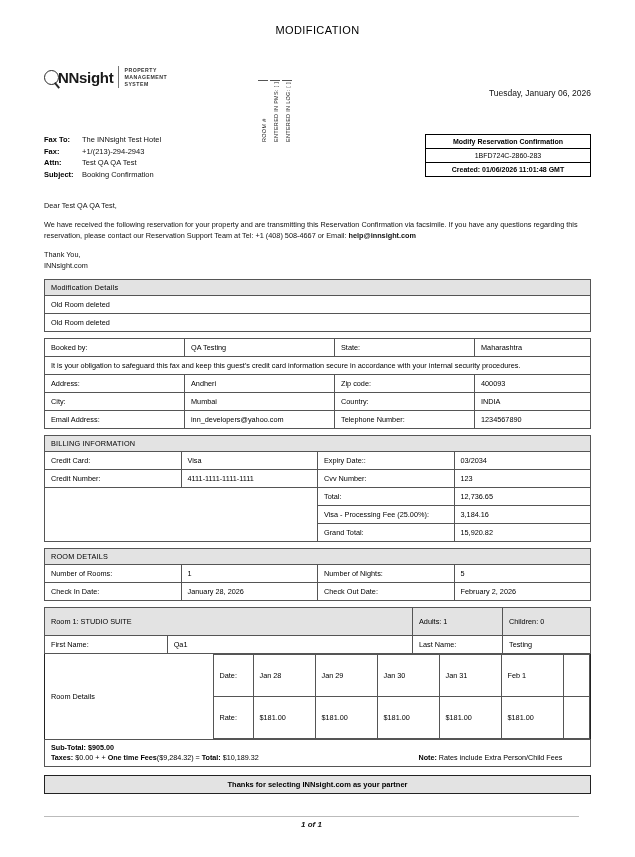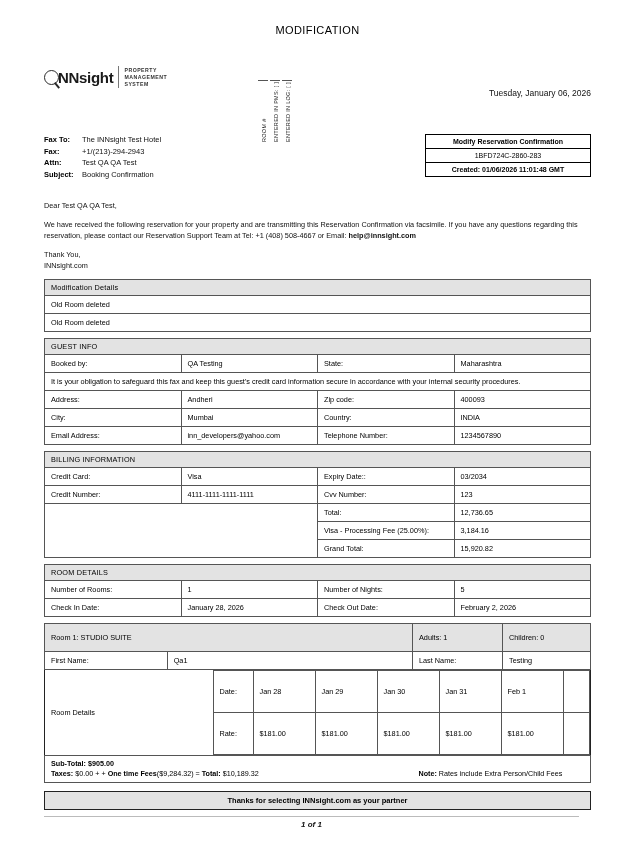--- a/index.html
+++ b/index.html
@@ -324,23 +324,20 @@
       <td>Old Room deleted</td>
     </tr>
     <tr>
       <td>Old Room deleted</td>
     </tr>
   </tbody>
     </table>
 
   <table class="sect">
     <tbody>
-        <tr>
-      <td class="hdr-cell" colspan="4">GUEST INFO</td>
-    </tr>
     <tr>
       <td style="width:140px">Booked by:</td>
       <td style="width:150px">QA Testing</td>
       <td style="width:140px">State:</td>
       <td>Maharashtra</td>
     </tr>
     <tr>
       <td class="note-cell" colspan="4">It is your obligation to safeguard this fax and keep this guest's credit card information secure in accordance with your internal security procedures.</td>
     </tr>
     <tr>

